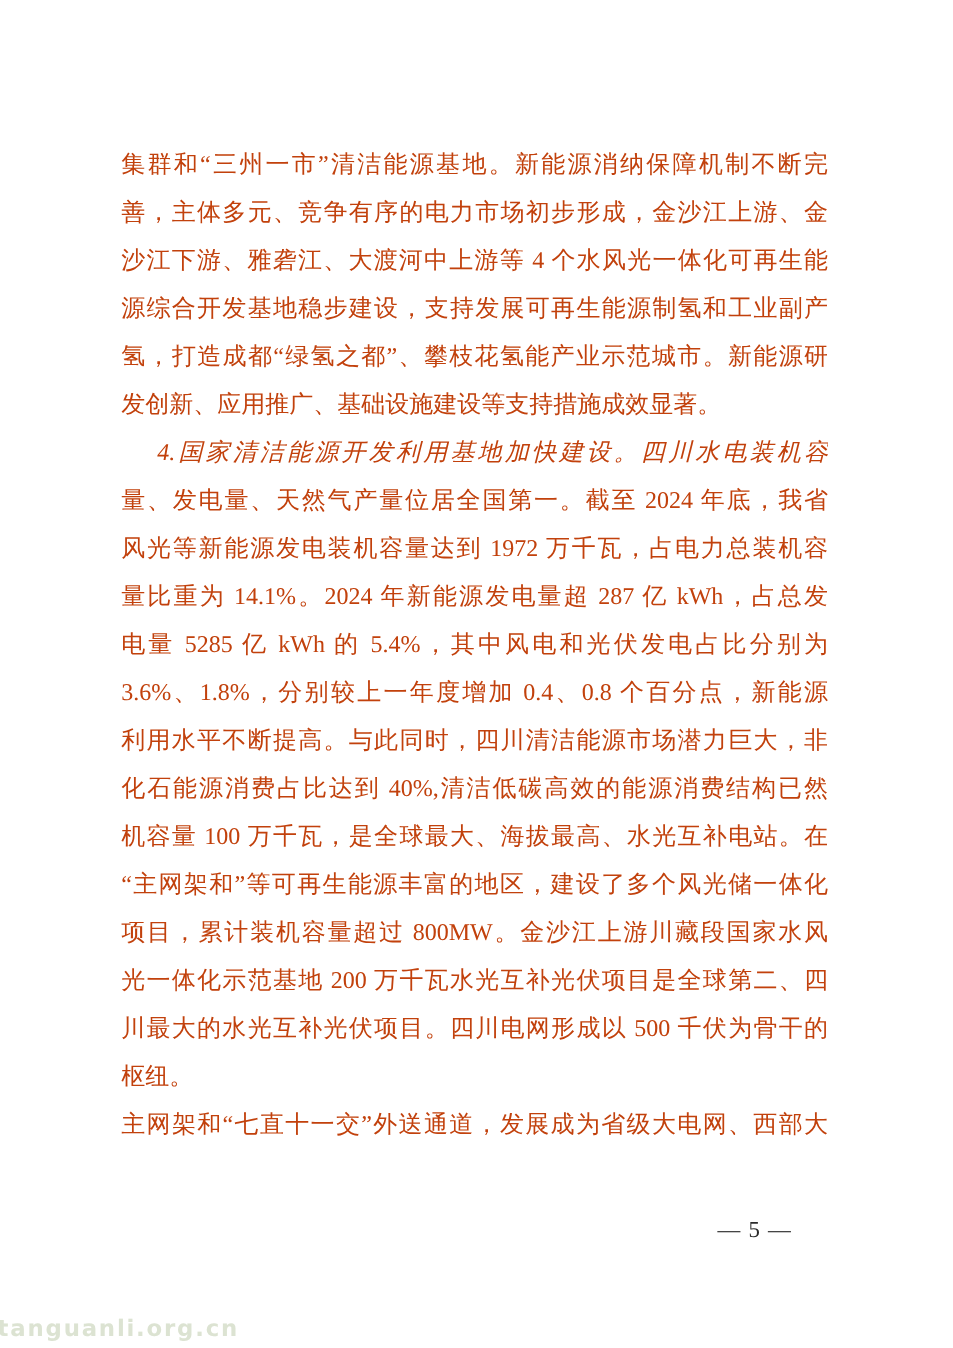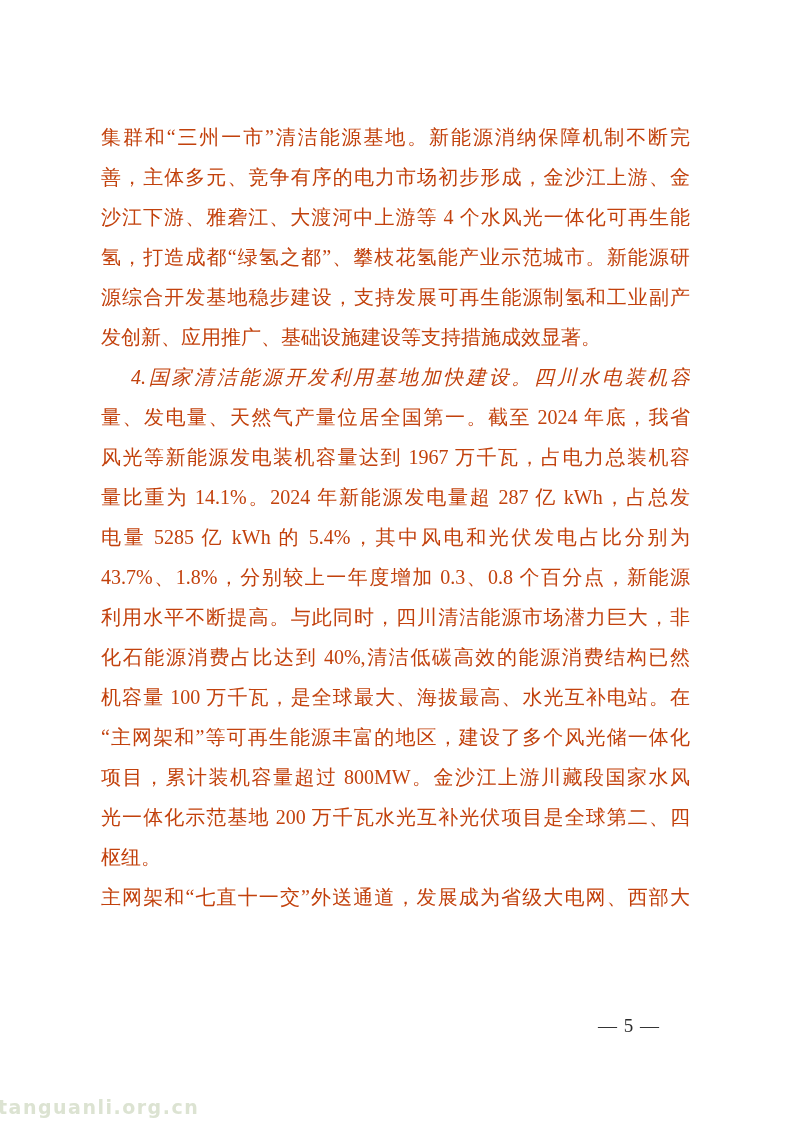--- a/index.html
+++ b/index.html
@@ -65,35 +65,36 @@
 </style>
 </head>
 <body>
 
 <div class="page">
 
   <div class="text-block">
     <div class="line">集群和“三州一市”清洁能源基地。新能源消纳保障机制不断完</div>
     <div class="line">善，主体多元、竞争有序的电力市场初步形成，金沙江上游、金</div>
     <div class="line">沙江下游、雅砻江、大渡河中上游等 4 个水风光一体化可再生能</div>
+    <div class="line">源综合开发基地稳步建设，支持发展可再生能源制氢和工业副产</div>
     <div class="line">氢，打造成都“绿氢之都”、攀枝花氢能产业示范城市。新能源研</div>
-    <div class="line">源综合开发基地稳步建设，支持发展可再生能源制氢和工业副产</div>
     <div class="line end">发创新、应用推广、基础设施建设等支持措施成效显著。</div>
     <div class="line indent">4.国家清洁能源开发利用基地加快建设。四川水电装机容</div>
     <div class="line">量、发电量、天然气产量位居全国第一。截至 2024 年底，我省</div>
-    <div class="line">风光等新能源发电装机容量达到 1967 万千瓦，占电力总装机容</div>
+    <div class="line">风光等新能源发电装机容量达到 1972 万千瓦，占电力总装机容</div>
     <div class="line">量比重为 14.1%。2024 年新能源发电量超 287 亿 kWh，占总发</div>
     <div class="line">电量 5285 亿 kWh 的 5.4%，其中风电和光伏发电占比分别为</div>
-    <div class="line">43.7%、1.8%，分别较上一年度增加 0.3、0.8 个百分点，新能源</div>
+    <div class="line">3.6%、1.8%，分别较上一年度增加 0.4、0.8 个百分点，新能源</div>
     <div class="line">利用水平不断提高。与此同时，四川清洁能源市场潜力巨大，非</div>
     <div class="line">化石能源消费占比达到 40%,清洁低碳高效的能源消费结构已然</div>
     <div class="line">机容量 100 万千瓦，是全球最大、海拔最高、水光互补电站。在</div>
     <div class="line">“主网架和”等可再生能源丰富的地区，建设了多个风光储一体化</div>
     <div class="line">项目，累计装机容量超过 800MW。金沙江上游川藏段国家水风</div>
     <div class="line">光一体化示范基地 200 万千瓦水光互补光伏项目是全球第二、四</div>
+    <div class="line">川最大的水光互补光伏项目。四川电网形成以 500 千伏为骨干的</div>
     <div class="line end">枢纽。</div>
     <div class="line">主网架和“七直十一交”外送通道，发展成为省级大电网、西部大</div>
   </div>
 
   <div class="page-number">— 5 —</div>
 
   <div class="watermark">tanguanli.org.cn</div>
 
 </div>
 

